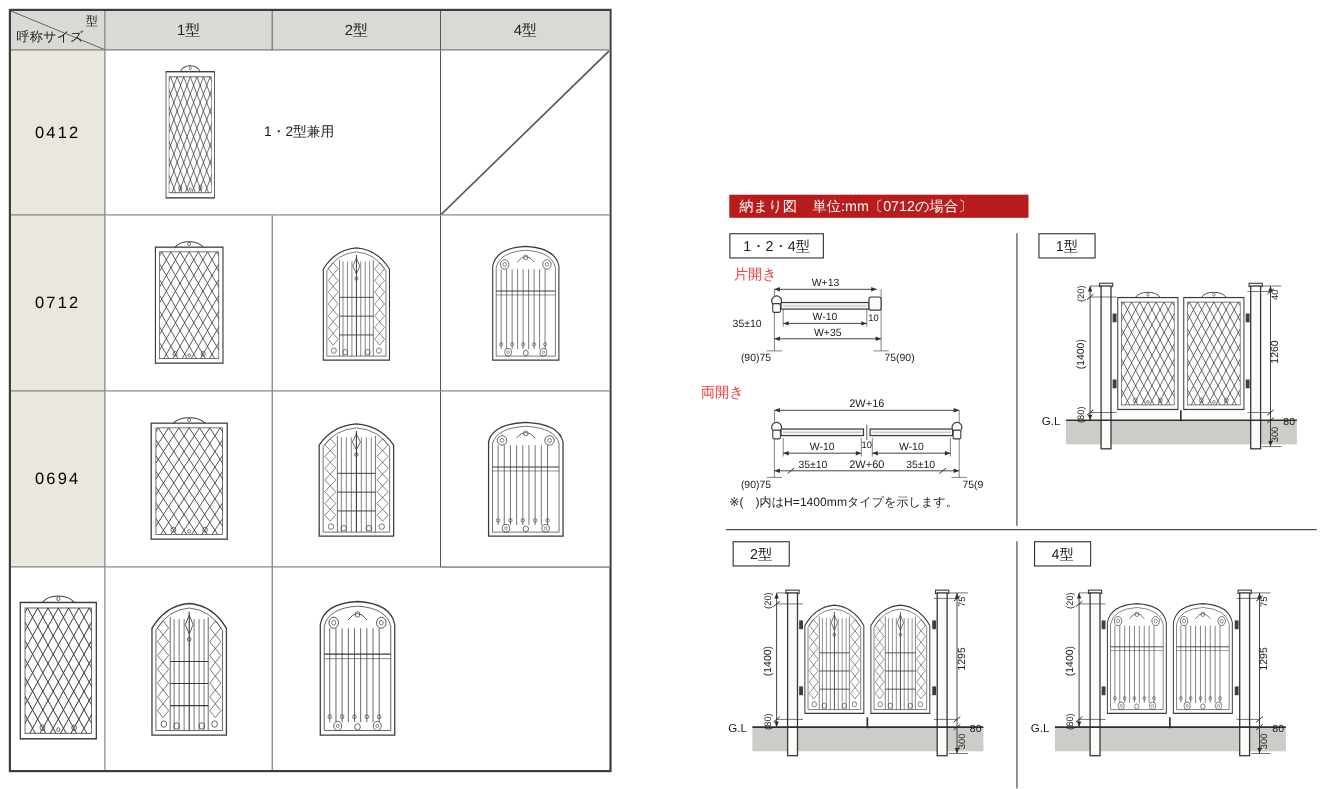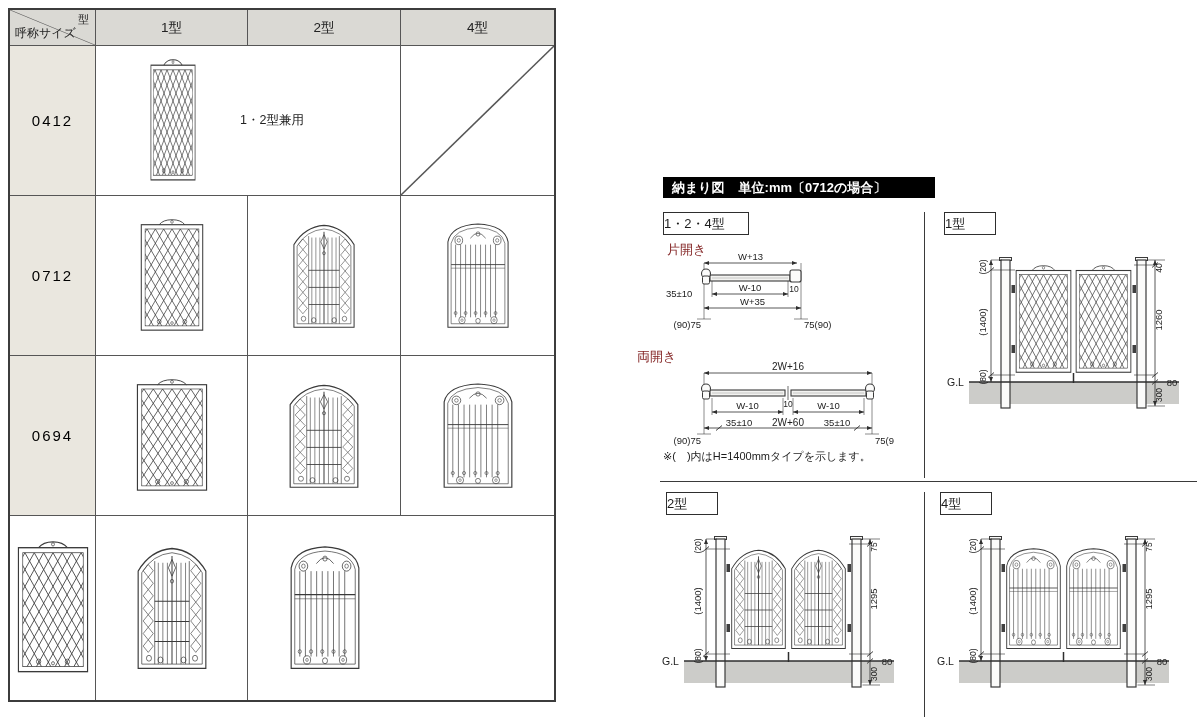--- a/index.html
+++ b/index.html
@@ -27,26 +27,26 @@
   .diagsvg{position:absolute;left:0;top:0;width:100%;height:100%;display:block}
   .gate{display:block}
   .g0412{position:absolute;left:54px;top:13px;width:46px;height:124px}
   .note12{position:absolute;left:144px;top:66px;font-size:12.5px;color:#222}
   .g07{width:64px;height:114px}
   .g08{width:72px;height:114px}
   .g14{width:72px;height:134px}
 
   
   .abs{position:absolute}
-  .bar{left:663px;top:177px;width:272px;height:21px;background:#000000;color:#fff;
-       font-size:13px;font-weight:bold;display:flex;align-items:center;gap:14px;
+  .bar{left:663px;top:177px;width:272px;height:21px;background:#b91c1c;color:#fff;
+       font-size:13px;font-weight:normal;display:flex;align-items:center;gap:14px;
        padding-left:9px;box-sizing:border-box}
   .bx{border:1.5px solid #2e2e2e;background:#fff;display:flex;align-items:center;
-      font-size:13px;box-sizing:border-box;color:#1c1c1c}
-  .plainlbl{font-size:13px;color:#7f1d1d}
+      justify-content:center;font-size:13px;box-sizing:border-box;color:#1c1c1c}
+  .plainlbl{font-size:13px;color:#ef4444}
   .noteline{font-size:11px;color:#1c1c1c}
   .vd{width:1px;background:#3a3a3a}
   .hd{height:1px;background:#3a3a3a}
 </style>
 </head>
 <body>
 
 <div id="root">
 
   <div class="tbl">

